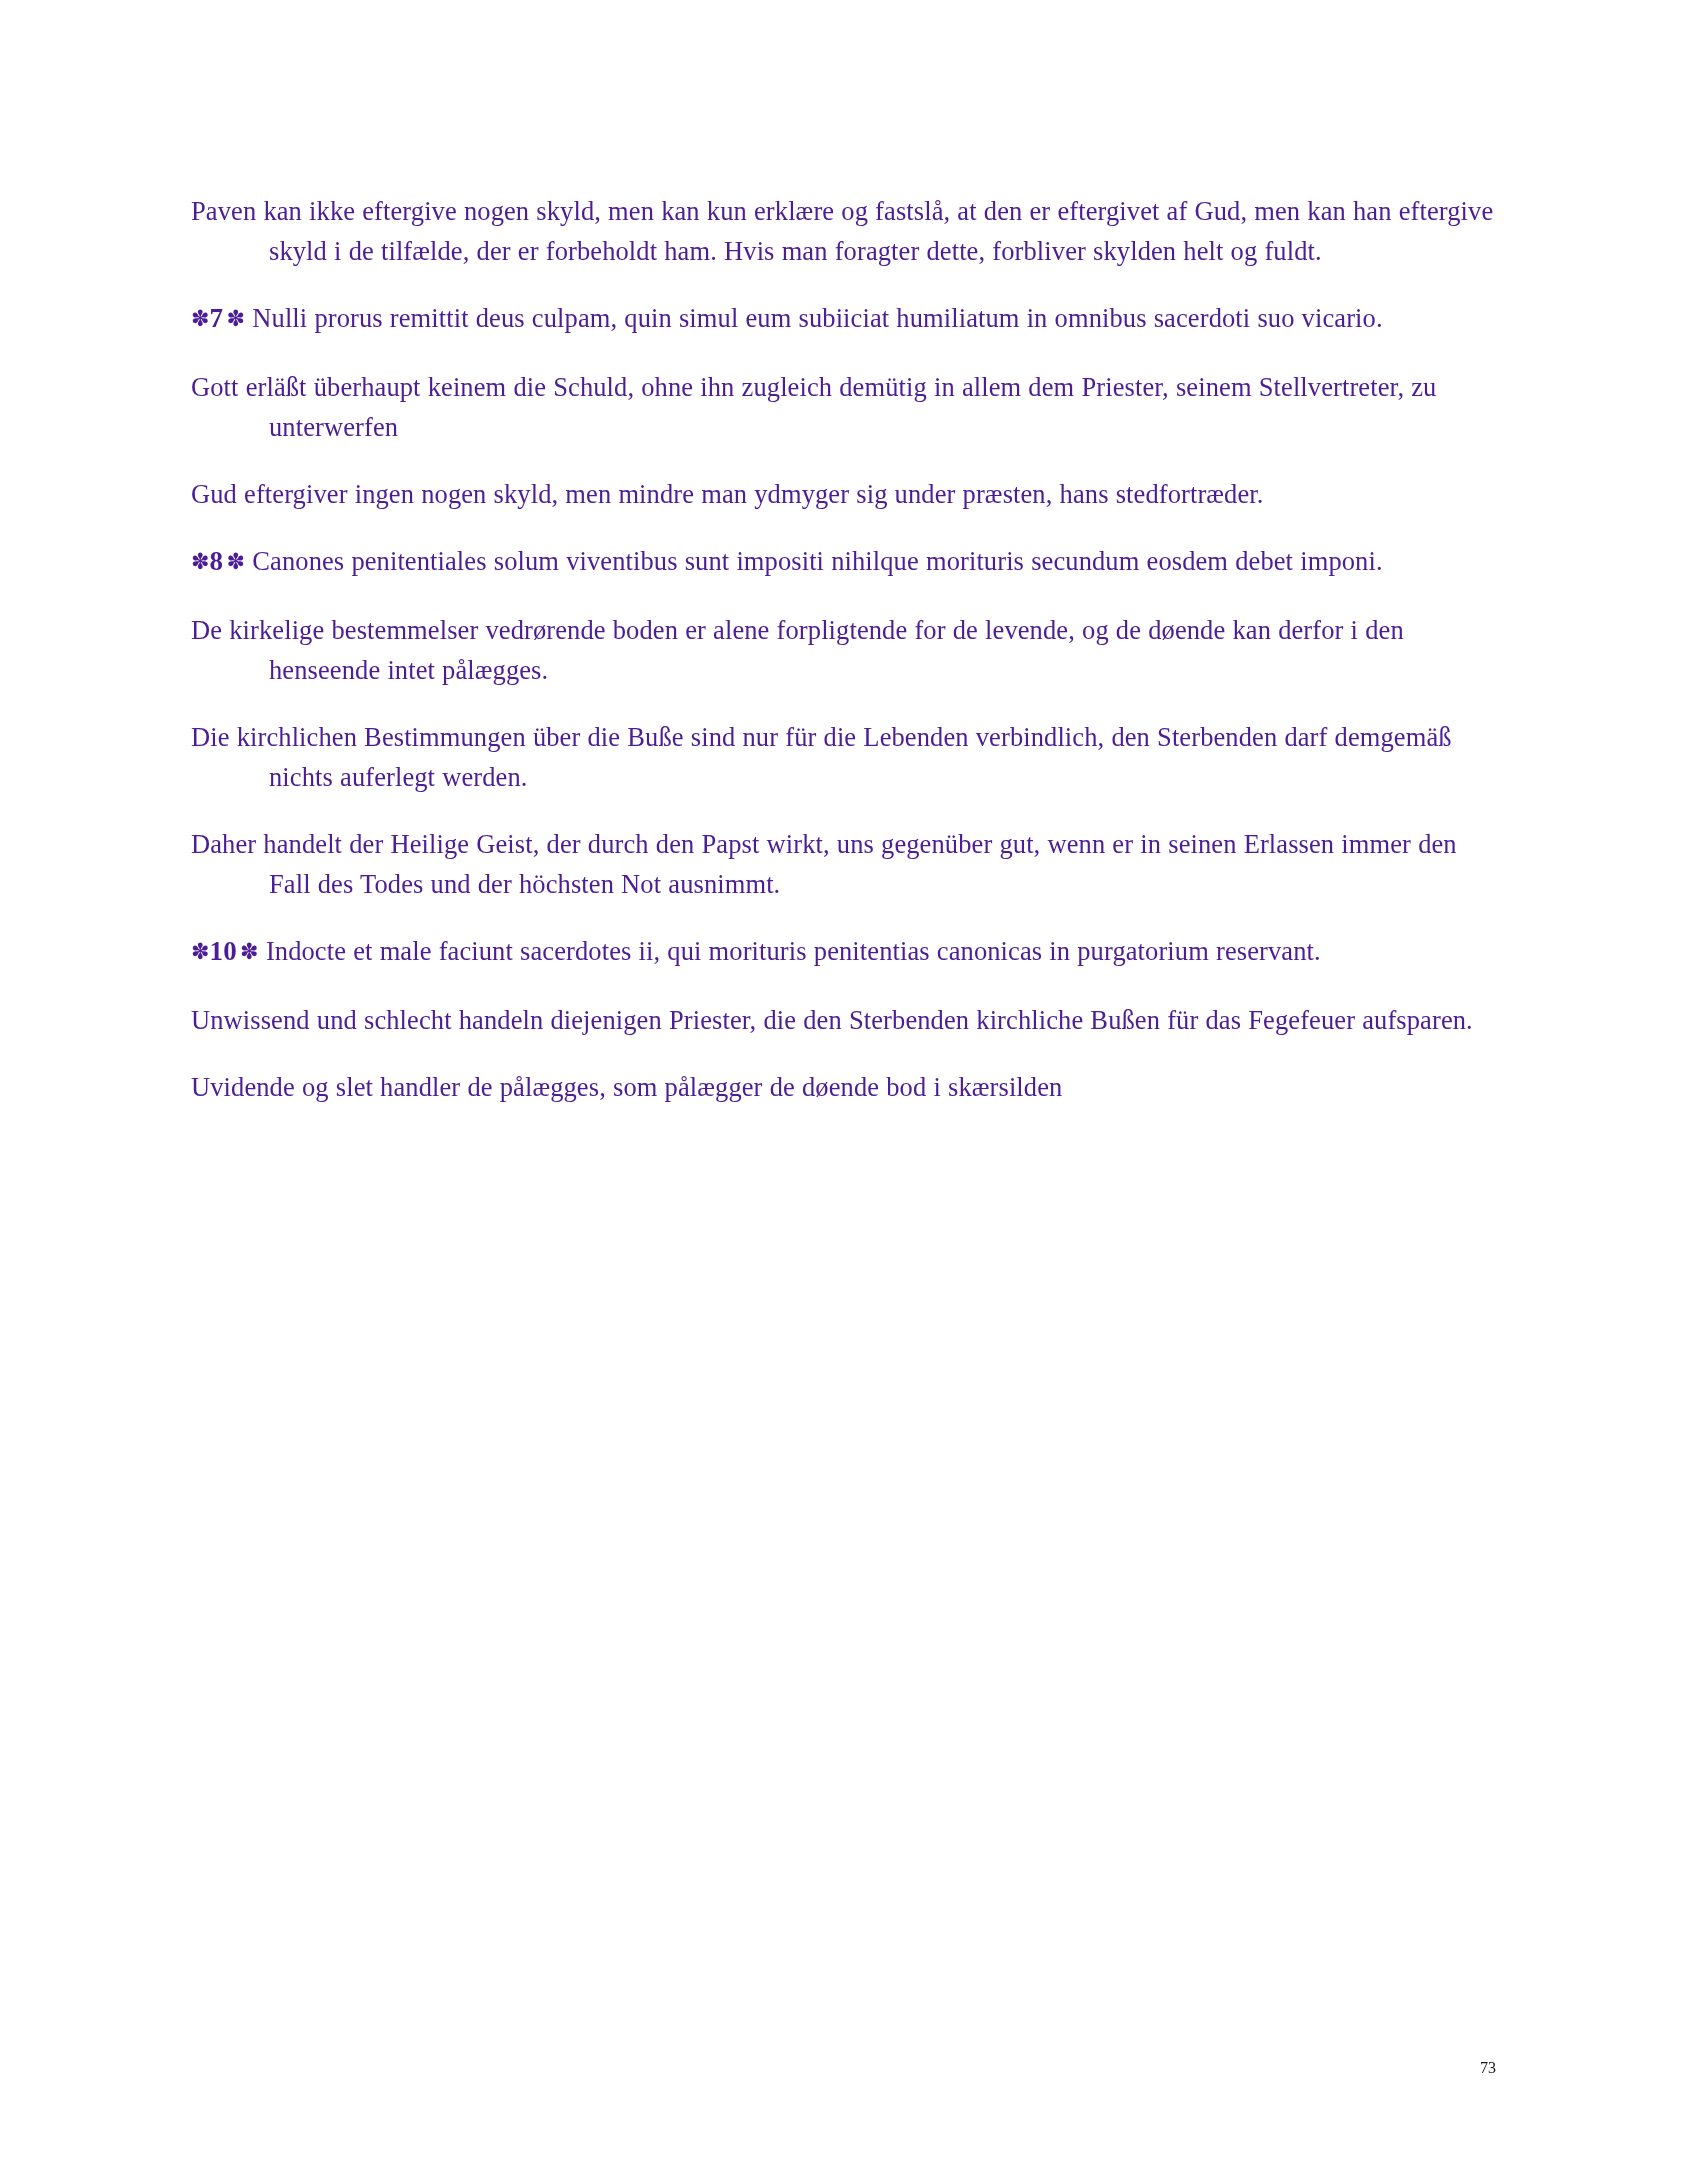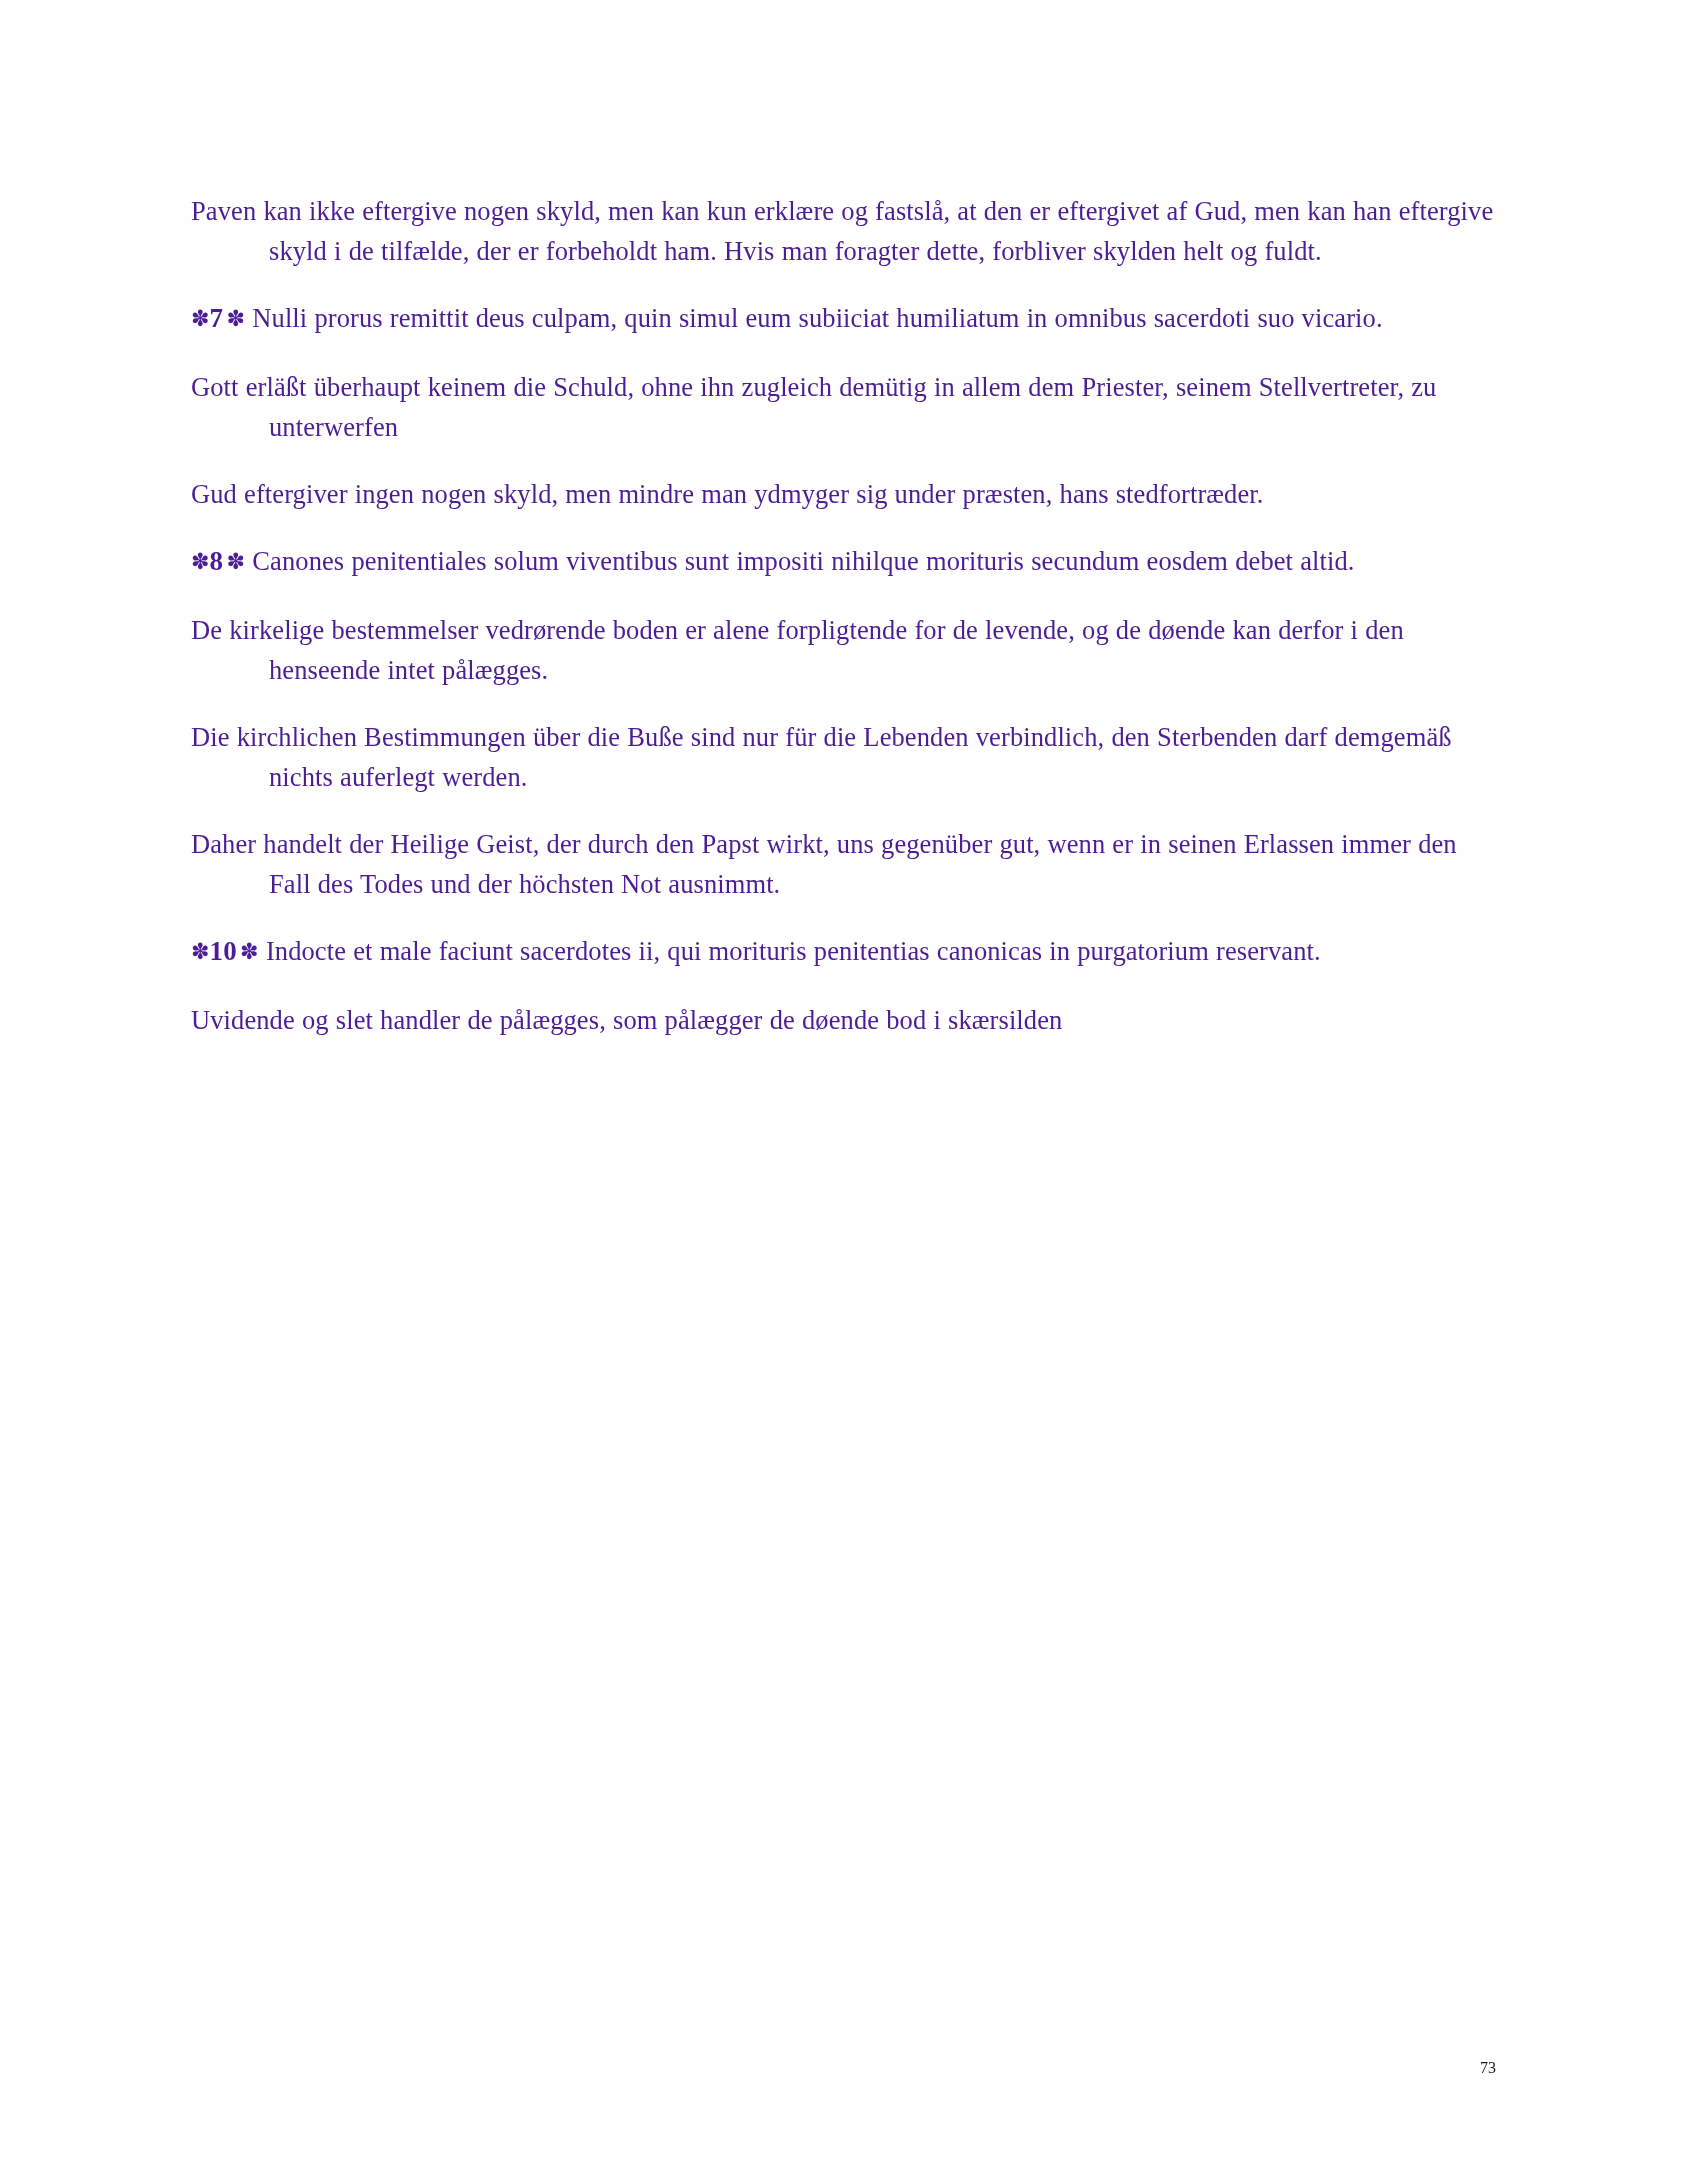--- a/index.html
+++ b/index.html
@@ -83,24 +83,25 @@
 </head>
 <body>
 
 <div class="page">
 
   <div class="text-block" id="text-block">
       <p class="para translation" lang="da"><span>Paven kan ikke eftergive nogen skyld, men kan kun erklære og fastslå, at den er eftergivet af Gud, men kan han eftergive skyld i de tilfælde, der er forbeholdt ham. Hvis man foragter dette, forbliver skylden helt og fuldt.</span></p>
       <p class="para thesis" lang="la"><span class="marker"><span class="flower">✽</span><span class="num">7</span><span class="marker-sp"></span><span class="flower">✽</span></span><span class="after-marker"></span><span>Nulli prorus remittit deus culpam, quin simul eum subiiciat humiliatum in omnibus sacerdoti suo vicario.</span></p>
       <p class="para translation" lang="de"><span>Gott erläßt überhaupt keinem die Schuld, ohne ihn zugleich demütig in allem dem Priester, seinem Stellvertreter, zu unterwerfen</span></p>
       <p class="para translation" lang="da"><span>Gud eftergiver ingen nogen skyld, men mindre man ydmyger sig under præsten, hans stedfortræder.</span></p>
-      <p class="para thesis" lang="la"><span class="marker"><span class="flower">✽</span><span class="num">8</span><span class="marker-sp"></span><span class="flower">✽</span></span><span class="after-marker"></span><span>Canones penitentiales solum viventibus sunt impositi nihilque morituris secundum eosdem debet altid.</span></p>
+      <p class="para thesis" lang="la"><span class="marker"><span class="flower">✽</span><span class="num">8</span><span class="marker-sp"></span><span class="flower">✽</span></span><span class="after-marker"></span><span>Canones penitentiales solum viventibus sunt impositi nihilque morituris secundum eosdem debet imponi.</span></p>
       <p class="para translation" lang="da"><span>De kirkelige bestemmelser vedrørende boden er alene forpligtende for de levende, og de døende kan derfor i den henseende intet pålægges.</span></p>
       <p class="para translation" lang="de"><span>Die kirchlichen Bestimmungen über die Buße sind nur für die Lebenden verbindlich, den Sterbenden darf demgemäß nichts auferlegt werden.</span></p>
       <p class="para translation" lang="de"><span>Daher handelt der Heilige Geist, der durch den Papst wirkt, uns gegenüber gut, wenn er in seinen Erlassen immer den Fall des Todes und der höchsten Not ausnimmt.</span></p>
       <p class="para thesis" lang="la"><span class="marker"><span class="flower">✽</span><span class="num">10</span><span class="marker-sp"></span><span class="flower">✽</span></span><span class="after-marker"></span><span>Indocte et male faciunt sacerdotes ii, qui morituris penitentias canonicas in purgatorium reservant.</span></p>
+      <p class="para translation" lang="de"><span>Unwissend und schlecht handeln diejenigen Priester, die den Sterbenden kirchliche Bußen für das Fegefeuer aufsparen.</span></p>
       <p class="para translation" lang="da"><span>Uvidende og slet handler de pålægges, som pålægger de døende bod i skærsilden</span></p>
     </div>
 
   <div class="folio">73</div>
 
 </div>
 
 
 </body></html>

